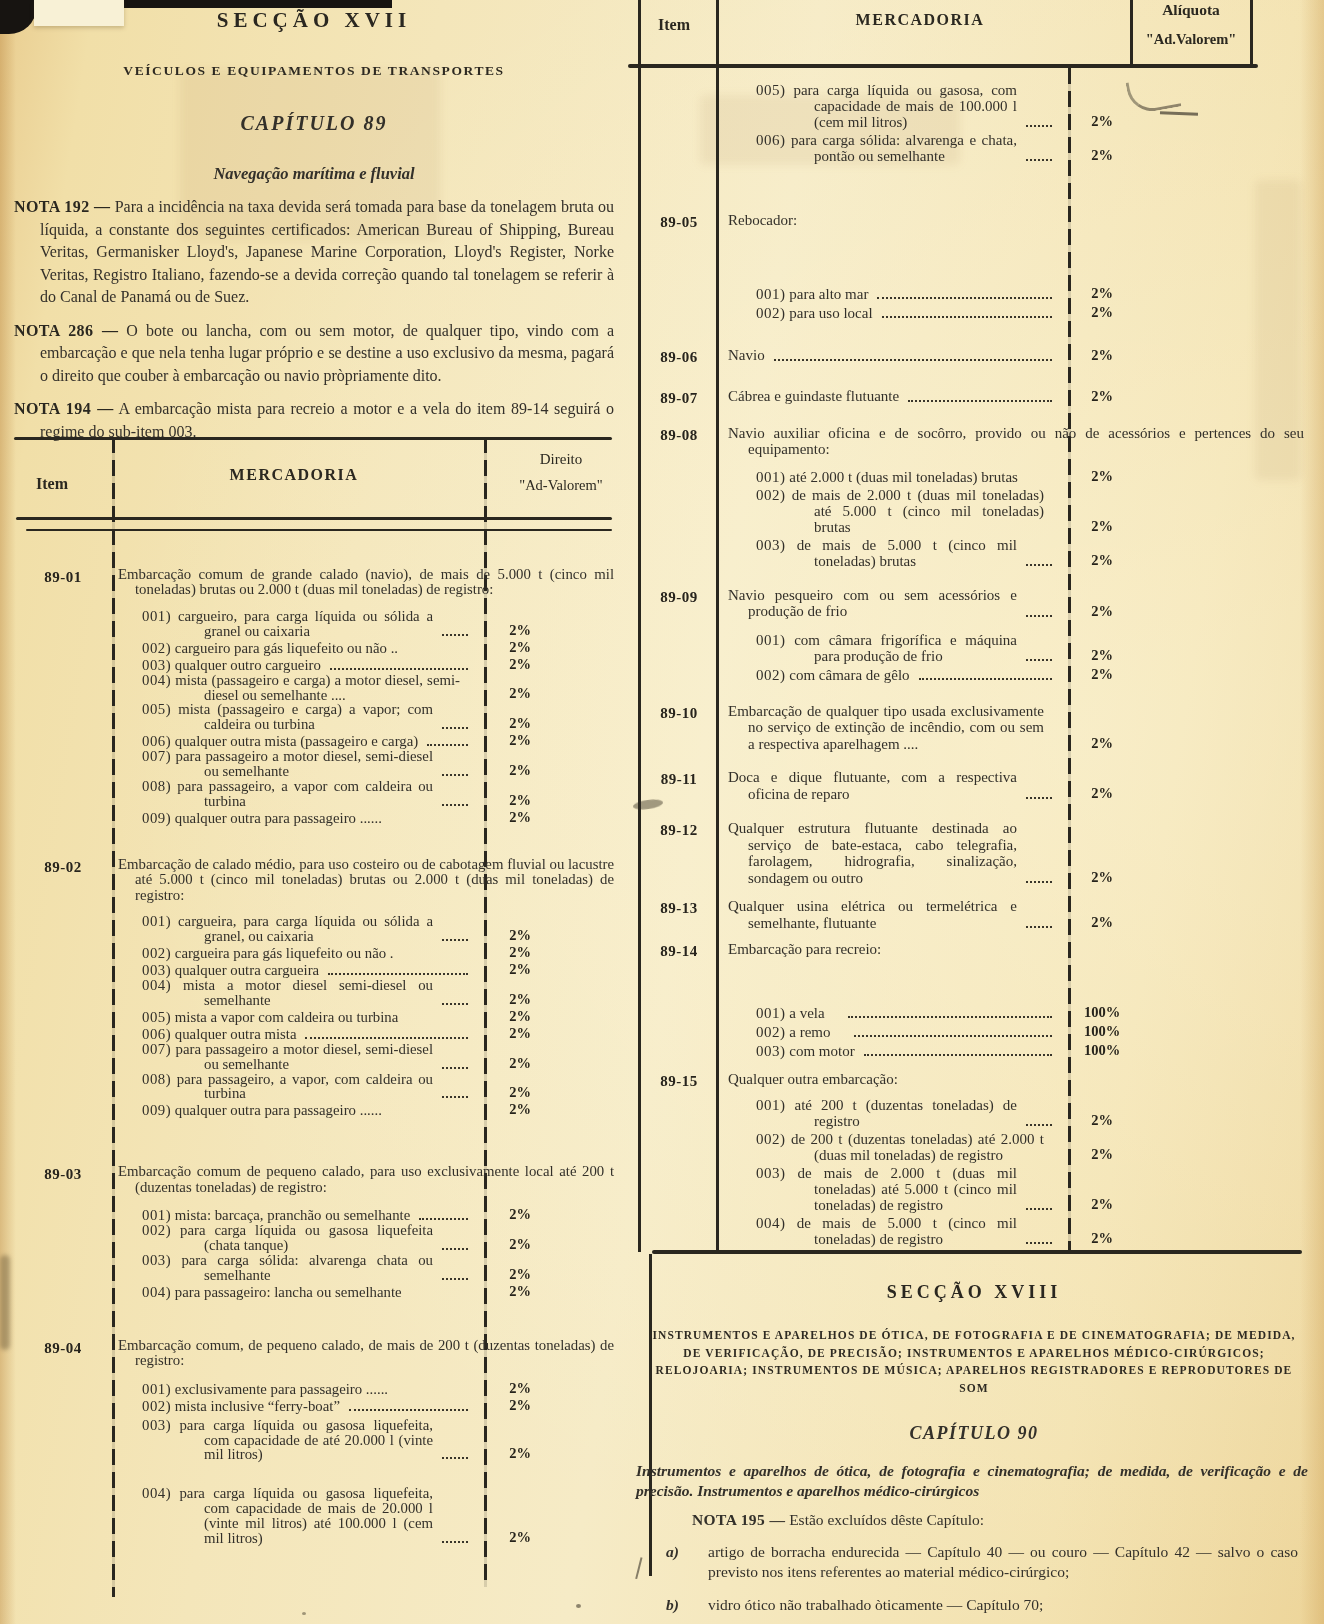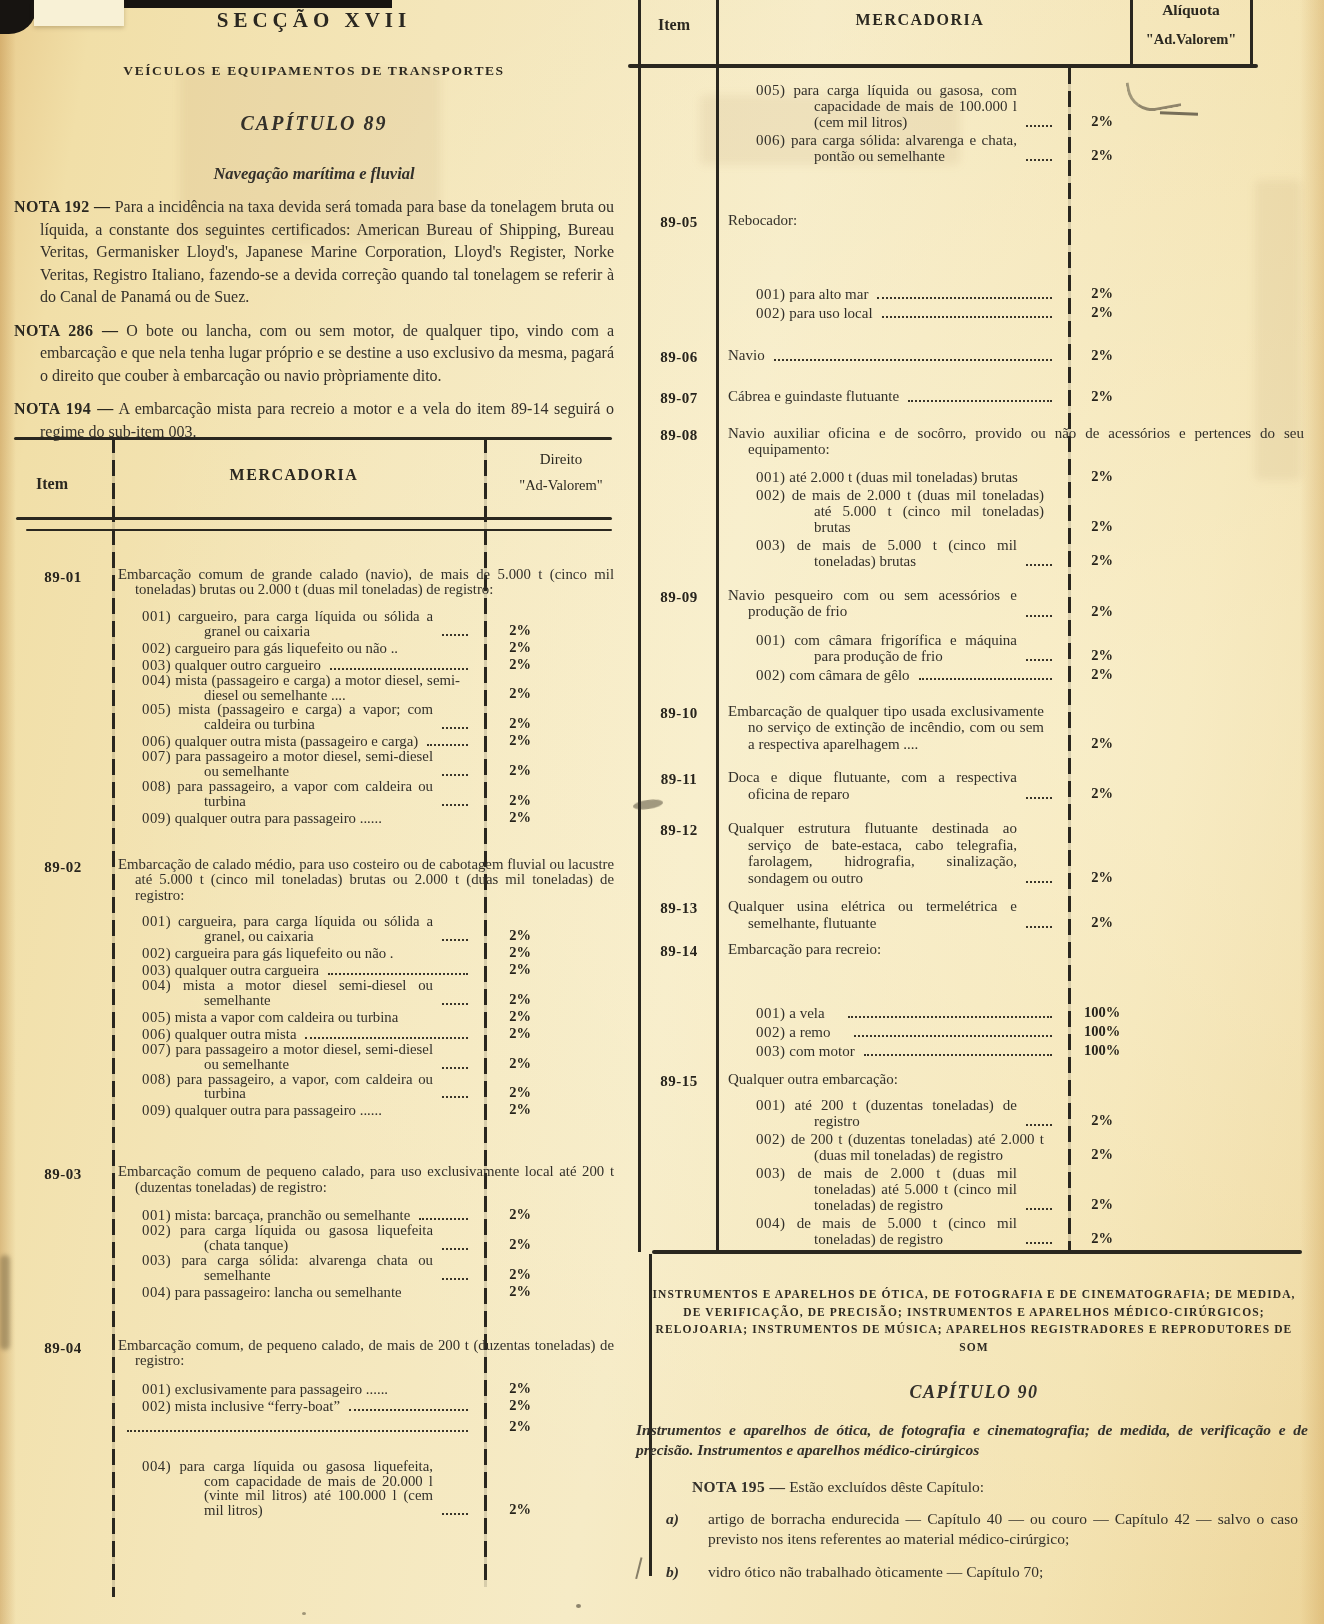--- a/index.html
+++ b/index.html
@@ -124,21 +124,21 @@
   .rt-body .titem:nth-child(12){margin-top:12px;}
   .rt-body .titem:nth-child(12) .sublist{margin-top:10px;}
 
   
   .sec18{position:absolute;left:636px;top:1262px;width:676px;text-align:center;color:#33302a;}
   .s18-vline{position:absolute;left:649px;top:1254px;width:2.5px;height:322px;background:#2a271f;}
   .s18-title{font-weight:700;font-size:18px;letter-spacing:4px;margin-top:20px;color:#2a2720;}
   .s18-sub{margin-top:24px;font-weight:700;font-size:11.5px;letter-spacing:1.1px;line-height:17.5px;padding:0 10px;color:#2e2a22;}
   .s18-chap{margin-top:26px;font-weight:700;font-style:italic;font-size:18px;letter-spacing:1.5px;}
   .s18-intro{margin-top:17px;font-style:italic;font-weight:700;font-size:15.5px;line-height:20px;text-align:justify;width:672px;}
-  .s18-note{margin-top:18px;text-align:left;padding-left:56px;font-size:15.5px;}
+  .s18-note{margin-top:10px;text-align:left;padding-left:56px;font-size:15.5px;}
   .s18-note b{letter-spacing:.4px;}
   .s18-ex{display:flex;text-align:left;margin-top:13px;padding-left:30px;font-size:15.5px;line-height:20px;}
   .s18-ex .xl{width:42px;font-style:italic;font-weight:700;flex:0 0 42px;}
   .s18-ex .xt{flex:1;text-align:justify;padding-right:14px;}
 </style>
 </head>
 <body>
 
 <div class="page">
 
@@ -334,20 +334,21 @@
                 <span class="t"><span class="scode">001)</span>&nbsp;exclusivamente para passageiro ......</span>
                 <span class="sp"></span>
                 <span class="erate">2%</span>
               </div>
               <div class="entry sub">
                 <span class="t"><span class="scode">002)</span>&nbsp;mista inclusive “ferry-boat”</span>
                 <span class="dots"></span>
                 <span class="erate">2%</span>
               </div>
               <div class="entry sub">
+                <span class="t"><span class="scode">003)</span>&nbsp;para carga líquida ou gasosa liquefeita, com capacidade de até 20.000 l (vinte mil litros)</span>
                 <span class="dots"></span>
                 <span class="erate">2%</span>
               </div>
               <div class="entry sub">
                 <span class="t"><span class="scode">004)</span>&nbsp;para carga líquida ou gasosa liquefeita, com capacidade de mais de 20.000 l (vinte mil litros) até 100.000 l (cem mil litros)</span>
                 <span class="dots"></span>
                 <span class="erate">2%</span>
               </div>
             </div>
           </div>
@@ -567,20 +568,21 @@
                 <span class="erate">2%</span>
               </div>
             </div>
           </div>
         </div>
       </div>
   </div>
 
   <div class="s18-vline"></div>
   <div class="sec18">
+    <div class="s18-title">SECÇÃO XVIII</div>
     <div class="s18-sub">INSTRUMENTOS E APARELHOS DE ÓTICA, DE FOTOGRAFIA E DE CINEMATOGRAFIA; DE MEDIDA, DE VERIFICAÇÃO, DE PRECISÃO; INSTRUMENTOS E APARELHOS MÉDICO-CIRÚRGICOS; RELOJOARIA; INSTRUMENTOS DE MÚSICA; APARELHOS REGISTRADORES E REPRODUTORES DE SOM</div>
     <div class="s18-chap">CAPÍTULO 90</div>
     <div class="s18-intro">Instrumentos e aparelhos de ótica, de fotografia e cinematografia; de medida, de verificação e de precisão. Instrumentos e aparelhos médico-cirúrgicos</div>
     <div class="s18-note">
       <b>NOTA 195 —</b>
       <span>Estão excluídos dêste Capítulo:</span>
     </div>
     <div>
         <div class="s18-ex">
           <span class="xl">a)</span>

